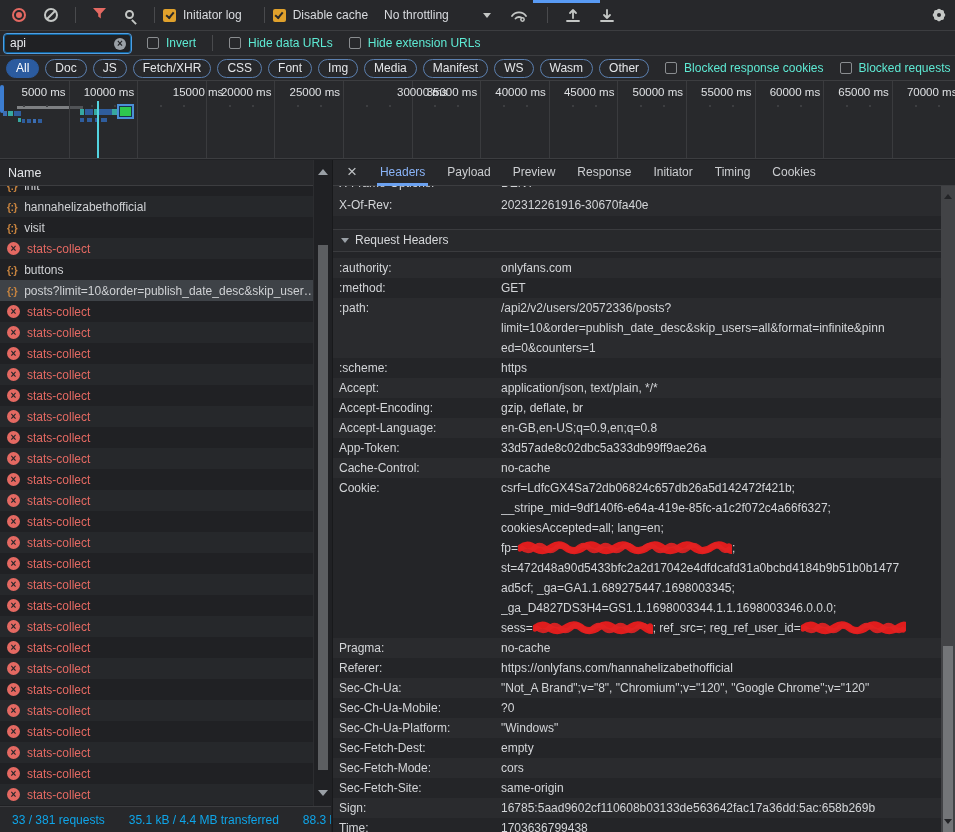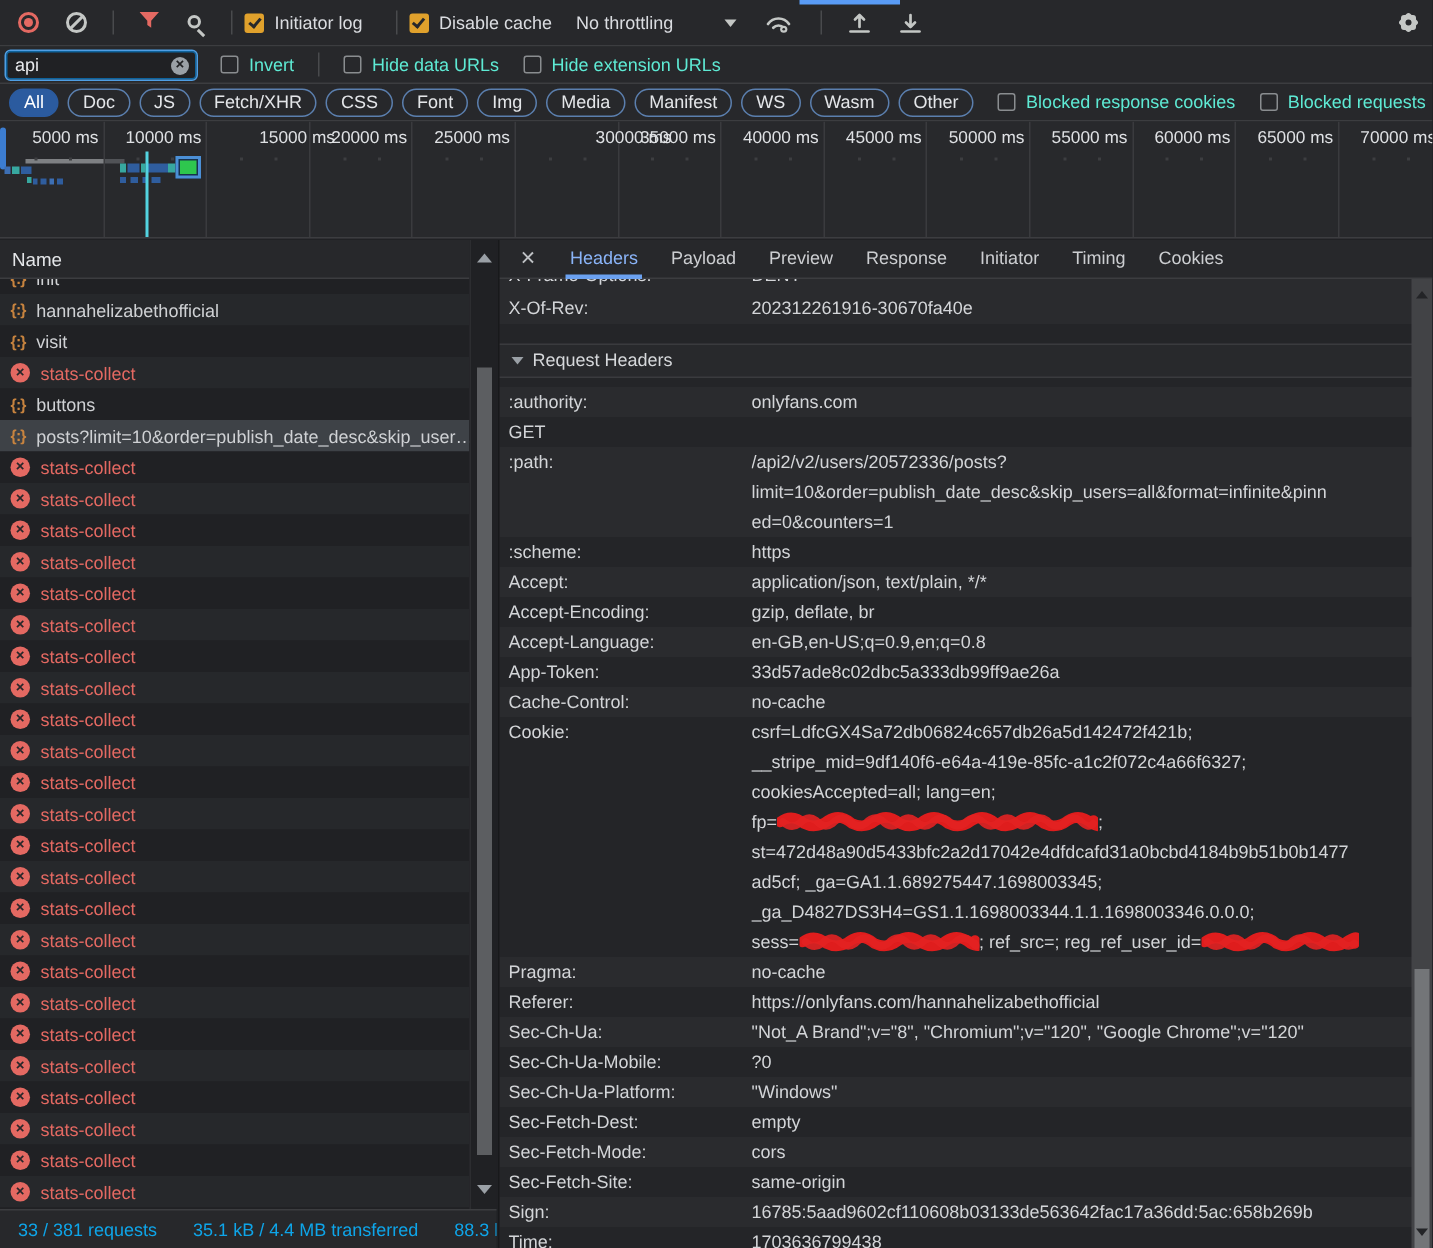--- a/index.html
+++ b/index.html
@@ -465,20 +465,21 @@
         <div class="sechdr">
           <span class="tri"></span>
           <span>Request Headers</span>
         </div>
         <div class="gap6"></div>
         <div class="hrow light">
           <div class="hkey">:authority:</div>
           <div class="hval">onlyfans.com</div>
         </div>
         <div class="hrow dark">
+          <div class="hkey">:method:</div>
           <div class="hval">GET</div>
         </div>
         <div class="hrow light">
           <div class="hkey">:path:</div>
           <div class="hval">
             <div>/api2/v2/users/20572336/posts?</div>
             <div>limit=10&amp;order=publish_date_desc&amp;skip_users=all&amp;format=infinite&amp;pinn</div>
             <div>ed=0&amp;counters=1</div>
           </div>
         </div>

